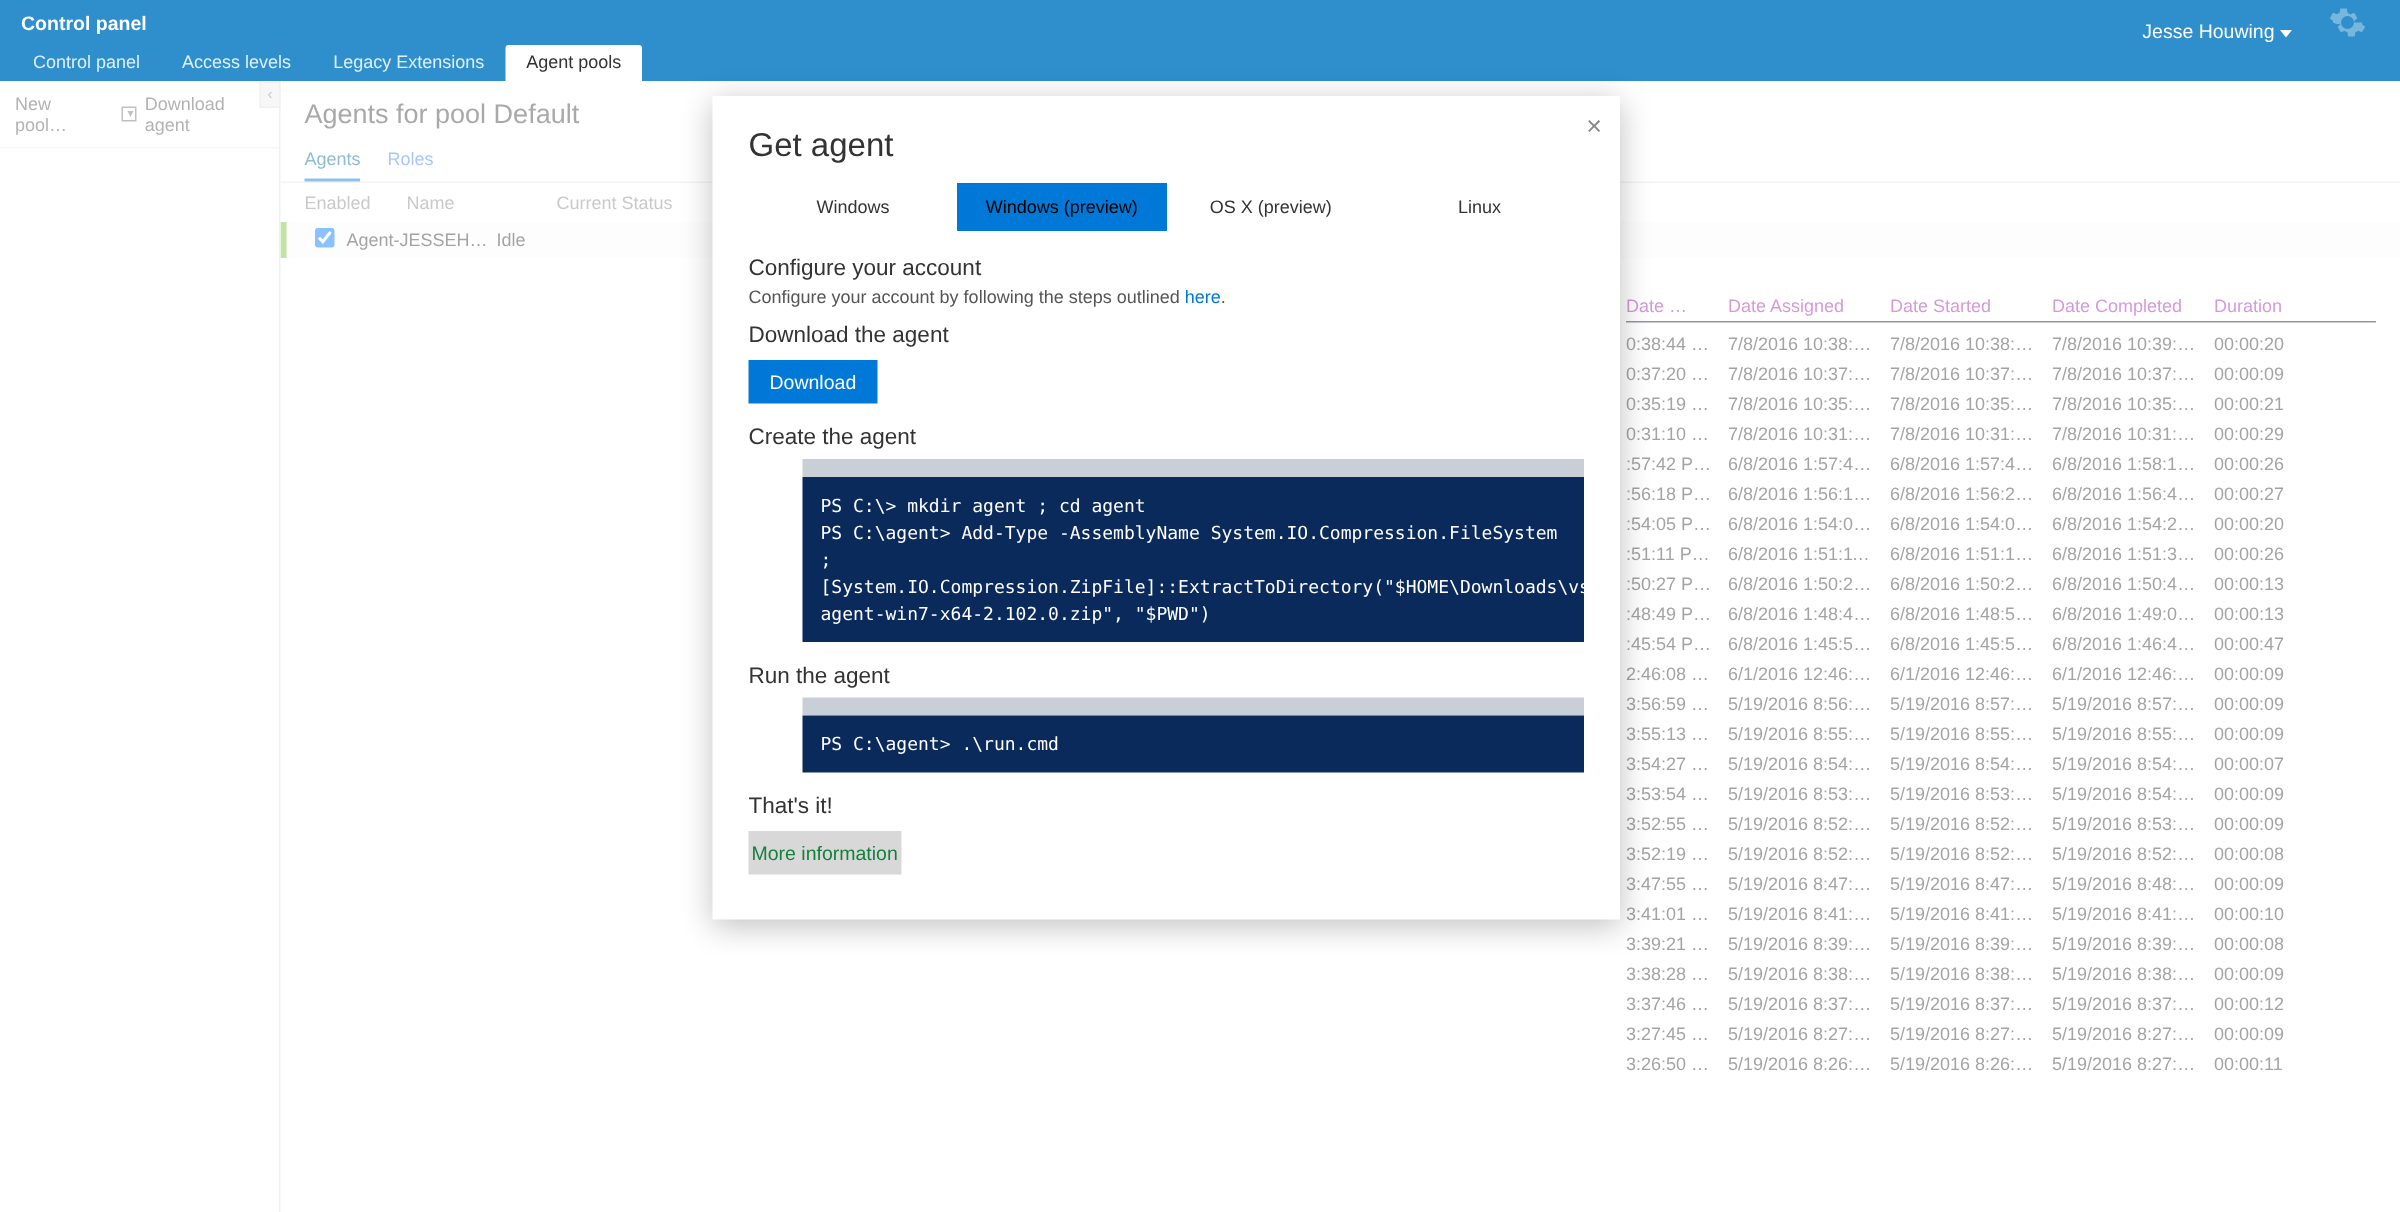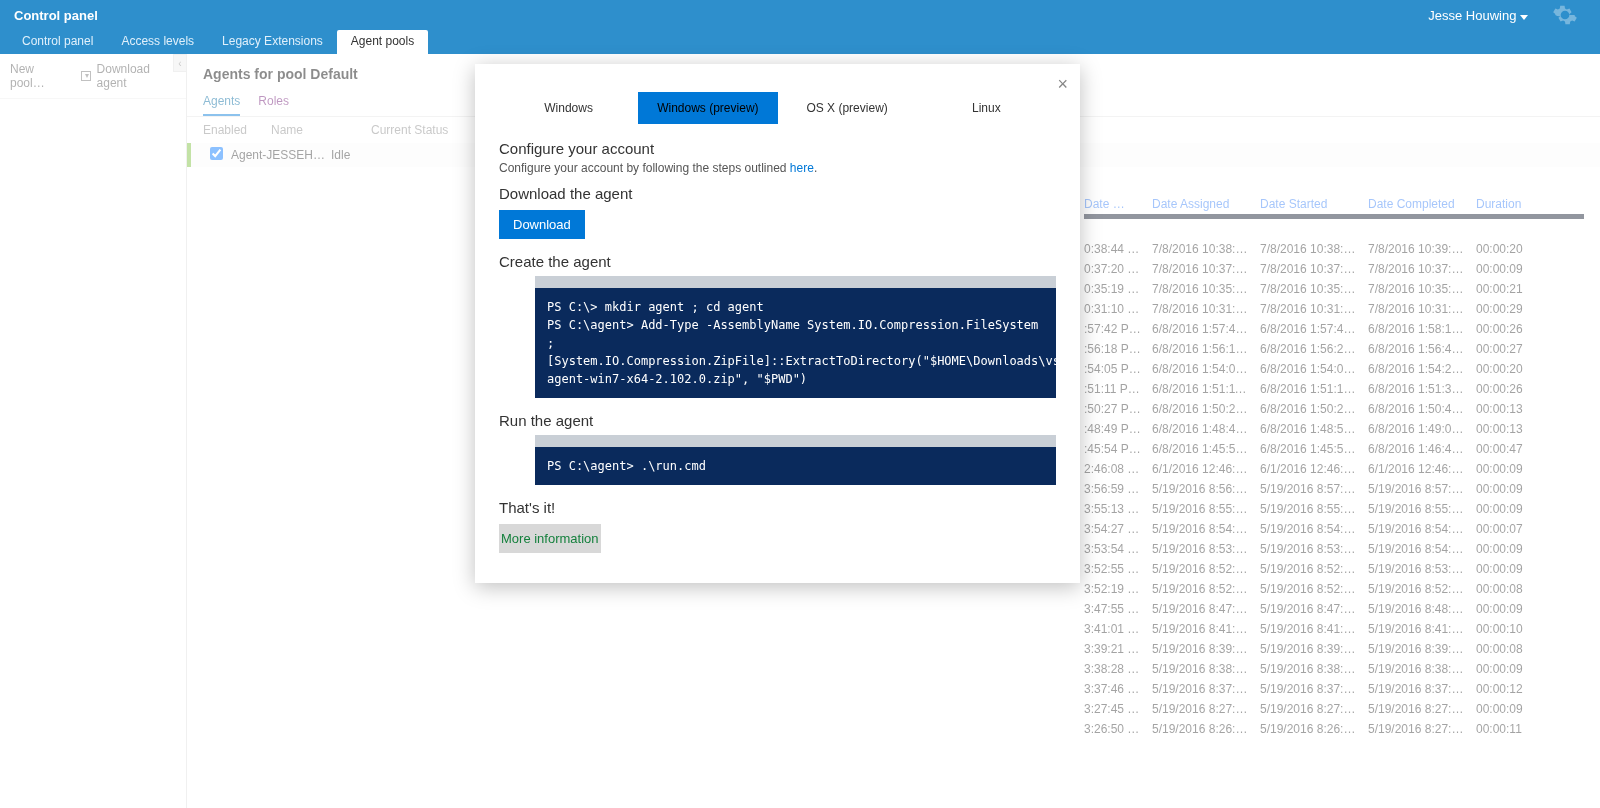--- a/index.html
+++ b/index.html
@@ -1,21 +1,21 @@
 <!DOCTYPE html>
 <html><head>
 <meta charset="utf-8">
 <style>
   * { box-sizing: border-box; margin: 0; padding: 0; }
   html, body { width: 1600px; height: 808px; font-family: "Segoe UI", Arial, sans-serif; font-size: 13px; color: #333; overflow: hidden; background: #fff; }
   a { color: #0078d7; text-decoration: none; }
 
   
   .banner { background: #2e8fcc; color: #fff; height: 30px; display: flex; align-items: center; padding: 0 14px; font-weight: 600; justify-content: space-between; }
-  .banner .right { display: flex; align-items: center; gap: 6px; font-weight: 400; }
+  .banner .right { display: flex; align-items: flex-end; gap: 6px; font-weight: 400; }
   .banner .gear { opacity: .35; margin-left: 10px; }
   .caret { width: 0; height: 0; border-left: 4px solid transparent; border-right: 4px solid transparent; border-top: 5px solid #fff; display: inline-block; }
 
   
   .tabs-row { background: #2e8fcc; height: 24px; display: flex; padding: 0 8px; }
   .mtab { padding: 4px 14px 0; font-size: 12px; color: #e0f0fb; cursor: pointer; }
   .mtab.active { background: #fff; color: #333; border-radius: 2px 2px 0 0; }
 
   
   .workspace { display: flex; height: calc(100% - 54px); }
@@ -24,37 +24,37 @@
   .collapse-chip { position: absolute; top: 0; right: -1px; width: 14px; height: 18px; background: #eee; border: 1px solid #ddd; font-size: 10px; display:flex; align-items:center; justify-content:center; color:#888; }
   .tree { padding: 4px 0; }
   .tree-node { padding: 3px 8px 3px 16px; font-size: 12px; cursor: pointer; display:flex; align-items:center; gap:4px;}
   .tree-node.root { color: #0078d7; }
   .tree-node.child { background: #cde4f5; padding-left: 28px; }
   .tri { display:inline-block; width:0;height:0;border-top:4px solid transparent;border-bottom:4px solid transparent;border-left:5px solid #888; }
   .tri.down { transform: rotate(90deg); }
   .link-ico { color:#888; font-size:11px; }
 
   .main-pane { flex: 1; position: relative; overflow: hidden; }
-  .pool-header { font-size: 14px; color: #000000; font-weight: 700; padding: 12px 16px 6px; }
+  .pool-header { font-size: 18px; color: #404040; font-weight: 400; padding: 12px 16px 6px; }
   .subtabs { display: flex; gap: 18px; border-bottom: 1px solid #e5e5e5; padding: 0 16px; font-size: 12px;}
-  .subtab { padding: 6px 0; color: #701a75; cursor:pointer; }
+  .subtab { padding: 6px 0; color: #3b82f6; cursor:pointer; }
   .subtab.active { color: #0369a1; border-bottom: 2px solid #0078d7; }
 
   .agent-head { display: flex; padding: 6px 16px; font-size: 12px; color: #888; }
   .agent-head .c1 { width: 40px; } .agent-head .c2 { width: 100px; margin-left: 28px; } .agent-head .c3 { width: 120px; }
 
   .agent-row { display: flex; align-items: center; padding: 4px 0 4px 10px; border-left: 4px solid #7bbf3b; background: #fbfbfb; font-size: 12px; }
   .agent-row .chk { width: 30px; text-align:center; }
   .agent-row .name { width: 100px; overflow:hidden; text-overflow:ellipsis; white-space:nowrap;}
   .agent-row .status { width: 80px; }
 
   
   .build-table { position: absolute; right: 16px; top: 140px; width: 500px; font-size: 12px; color: #333; }
   .build-table .thead, .build-table .trow { display: grid; grid-template-columns: 60px 100px 100px 100px 70px; gap: 8px; padding: 3px 0; white-space: nowrap; }
-  .build-table .thead { color: #3b82f6; border-bottom: 5px solid #0f172a; margin-bottom: 20px;}
+  .build-table .thead { color: #a21caf; border-bottom: 1px solid #0f172a; margin-bottom: 4px;}
   .build-table .cell { overflow: hidden; text-overflow: ellipsis; }
 
   
   .overlay { position: absolute; inset: 54px 0 0 0; background: rgba(255,255,255,0.55); }
   .modal { position: absolute; left: 475px; top: 64px; width: 605px; background: #fff; box-shadow: 0 4px 20px rgba(0,0,0,.25); padding: 20px 24px 30px; }
   .modal .close { position: absolute; top: 10px; right: 12px; color: #888; font-size: 18px; cursor: pointer; font-weight:300;}
   .modal h1 { font-size: 22px; font-weight: 300; color: #333; margin-bottom: 12px; }
   .os-tabs { display: flex; border: 0; margin: 8px 0 16px; }
   .os-tab { flex: 1; text-align: center; padding: 9px 0; font-size: 12px; color: #333; cursor: pointer; }
   .os-tab.active { background: #0078d7; color: #000000; }
@@ -307,20 +307,21 @@
             <span class="cell">00:00:11</span>
           </div>
         </div>
     </div>
   </div>
 </div>
 
 <div class="overlay"></div>
 <div class="modal">
   <span class="close">×</span>
+  <h1>Get agent</h1>
 
   <div class="os-tabs" id="os-tabs">
       <div class="os-tab">Windows</div>
       <div class="os-tab active">Windows (preview)</div>
       <div class="os-tab">OS X (preview)</div>
       <div class="os-tab">Linux</div>
     </div>
 
   <div class="section-title">Configure your account</div>
   <div class="section-sub">

